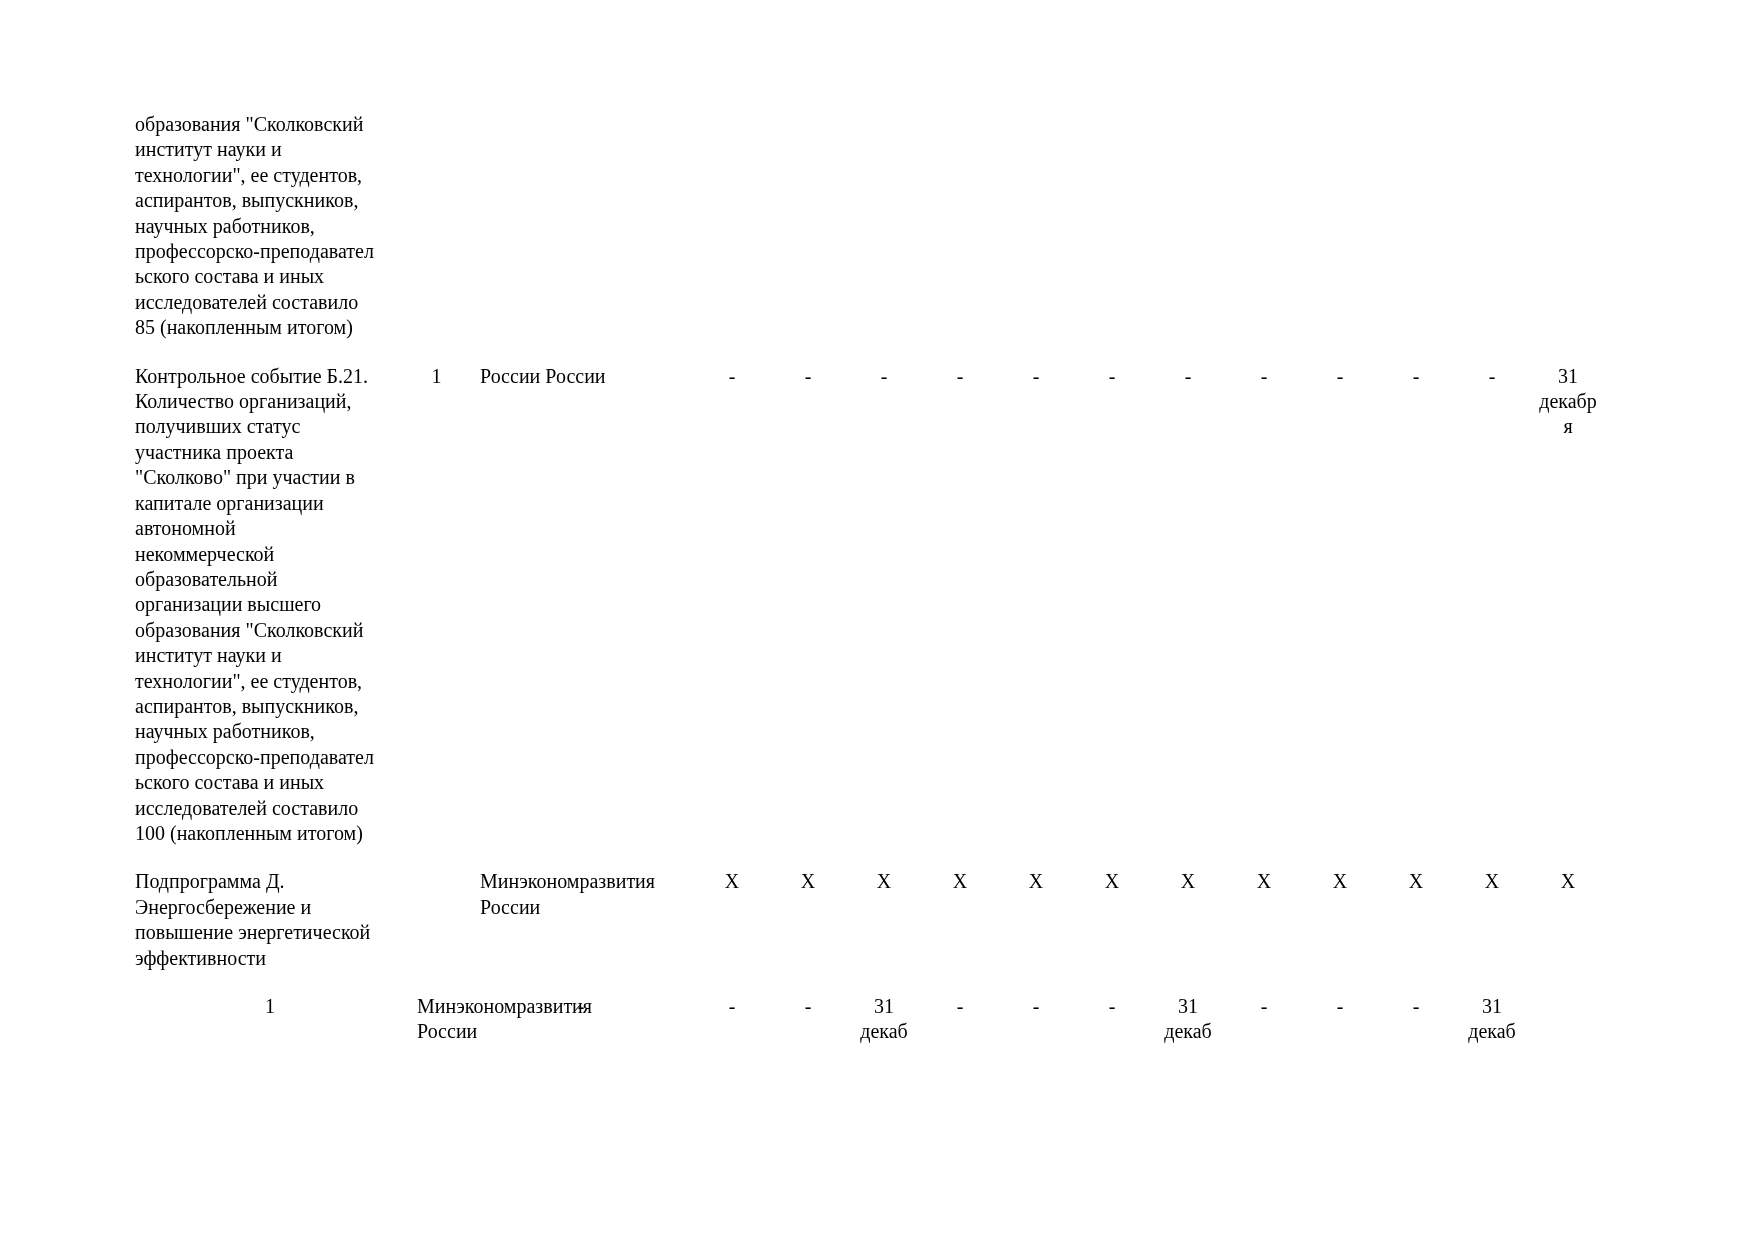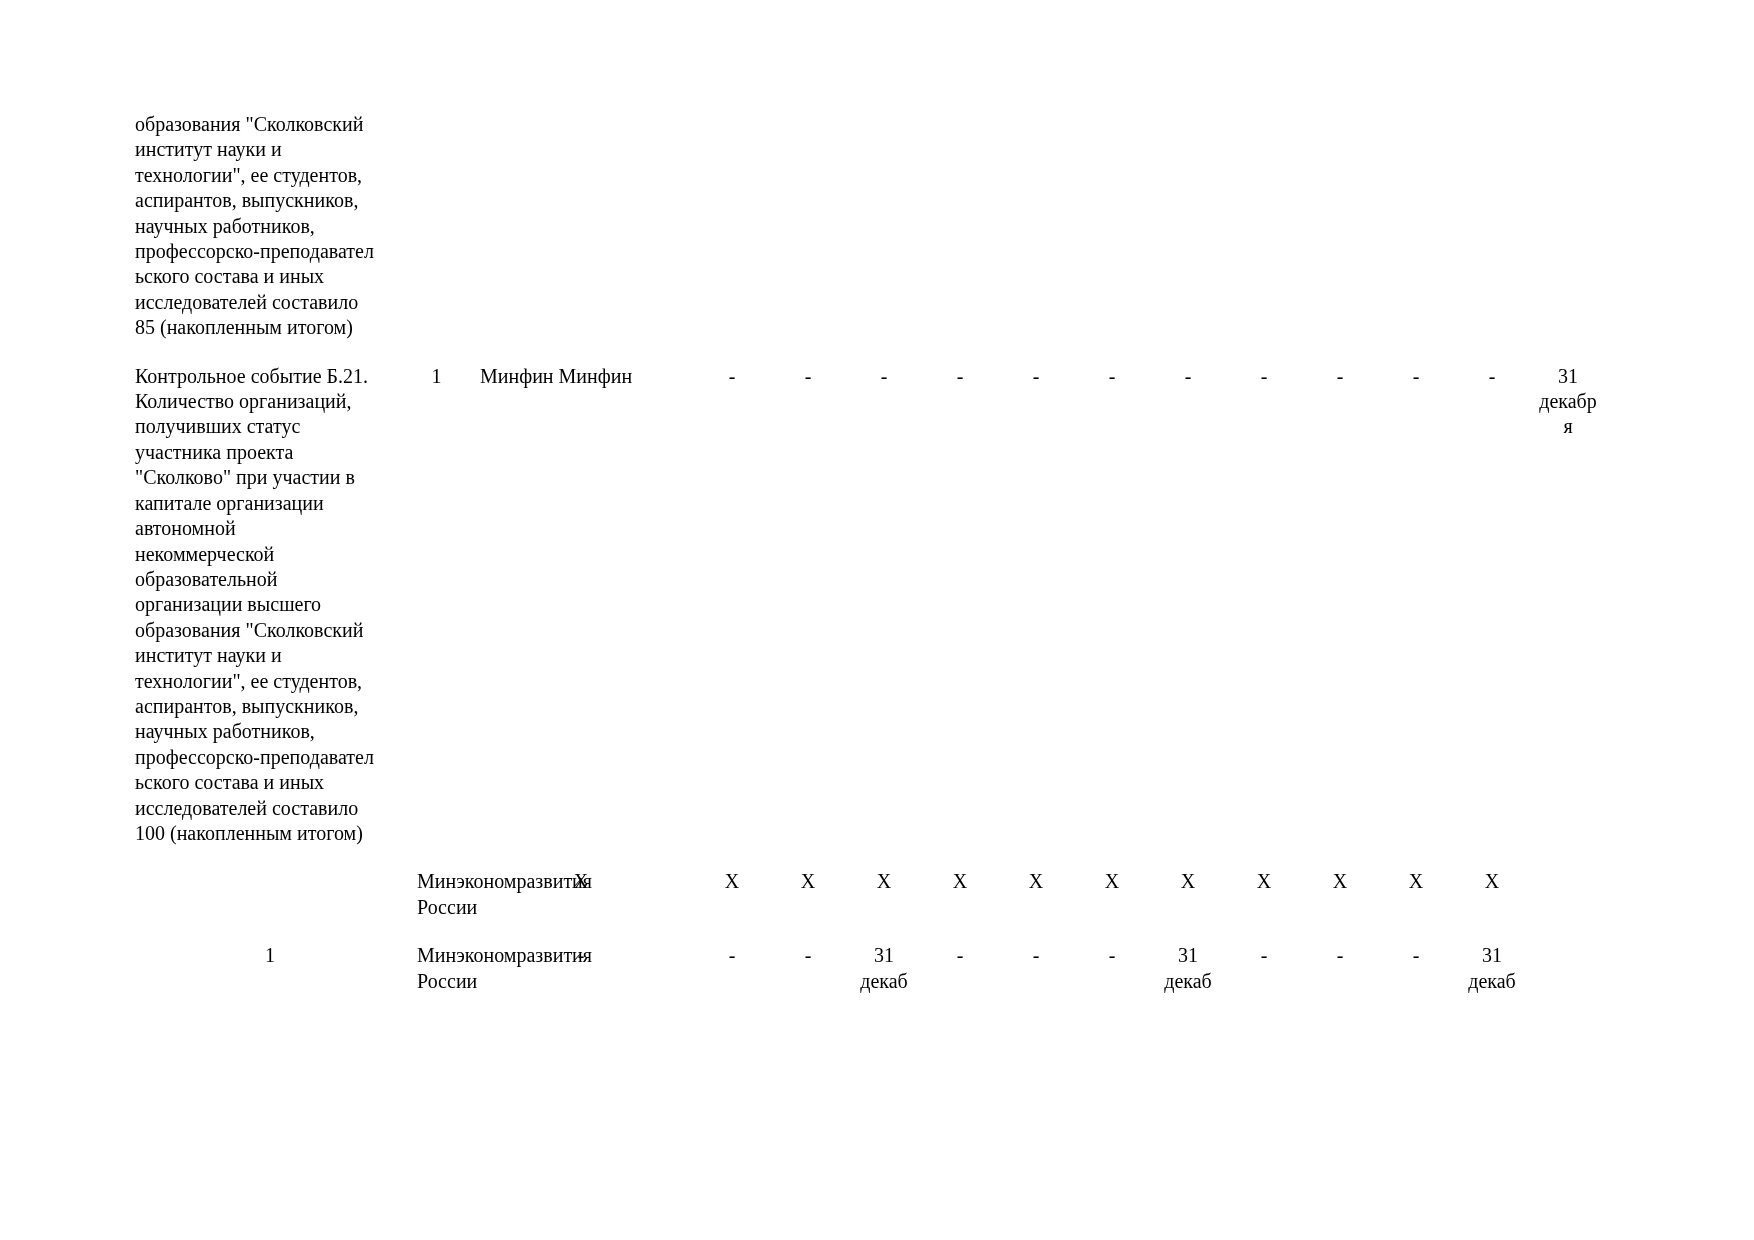--- a/index.html
+++ b/index.html
@@ -93,38 +93,42 @@
 образования "Сколковский
 институт науки и
 технологии", ее студентов,
 аспирантов, выпускников,
 научных работников,
 профессорско-преподавател
 ьского состава и иных
 исследователей составило
 100 (накопленным итогом)</div>
       <div class="cell c-num">1</div>
-      <div class="cell c-exec">Минфин Минфин</div>
+      <div class="cell c-exec">России России</div>
       <div class="cell c-val">-</div>
       <div class="cell c-val">-</div>
       <div class="cell c-val">-</div>
       <div class="cell c-val">-</div>
       <div class="cell c-val">-</div>
       <div class="cell c-val">-</div>
       <div class="cell c-val">-</div>
       <div class="cell c-val">-</div>
       <div class="cell c-val">-</div>
       <div class="cell c-val">-</div>
       <div class="cell c-val">-</div>
       <div class="cell c-val">31
 декабр
 я</div>
     </div>
 
     <div class="row">
+      <div class="cell c-act">Подпрограмма Д.
+Энергосбережение и
+повышение энергетической
+эффективности</div>
       <div class="cell c-num"></div>
       <div class="cell c-exec">Минэкономразвития
 России</div>
       <div class="cell c-val">Х</div>
       <div class="cell c-val">Х</div>
       <div class="cell c-val">Х</div>
       <div class="cell c-val">Х</div>
       <div class="cell c-val">Х</div>
       <div class="cell c-val">Х</div>
       <div class="cell c-val">Х</div>

